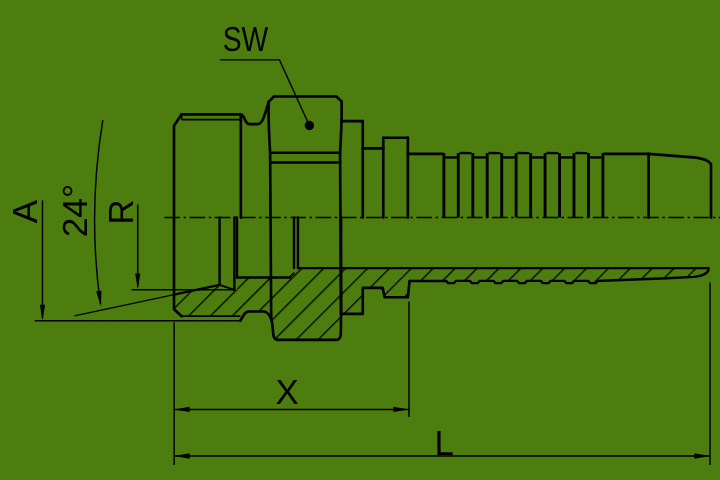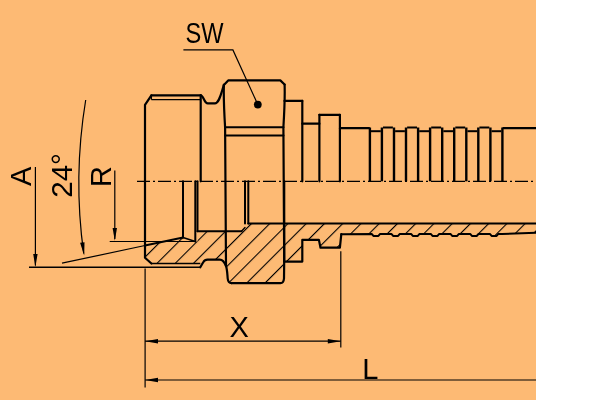--- a/index.html
+++ b/index.html
@@ -1,16 +1,16 @@
 <!DOCTYPE html>
 <html><head>
 <meta charset="utf-8">
 <style>
   html,body{margin:0;padding:0;background:#ffffff;}
-  #stage{position:relative;width:536px;height:400px;background:#fdba74;overflow:hidden;}
+  #stage{position:relative;width:600px;height:400px;background:#4d7c0f;overflow:hidden;}
   svg{display:block;}
   text{font-family:"Liberation Sans",sans-serif;fill:#000000;}
 </style>
 </head>
 <body>
 
 <div id="stage">
 <svg width="600" height="400" viewBox="0 0 600 400">
 
   <defs>

